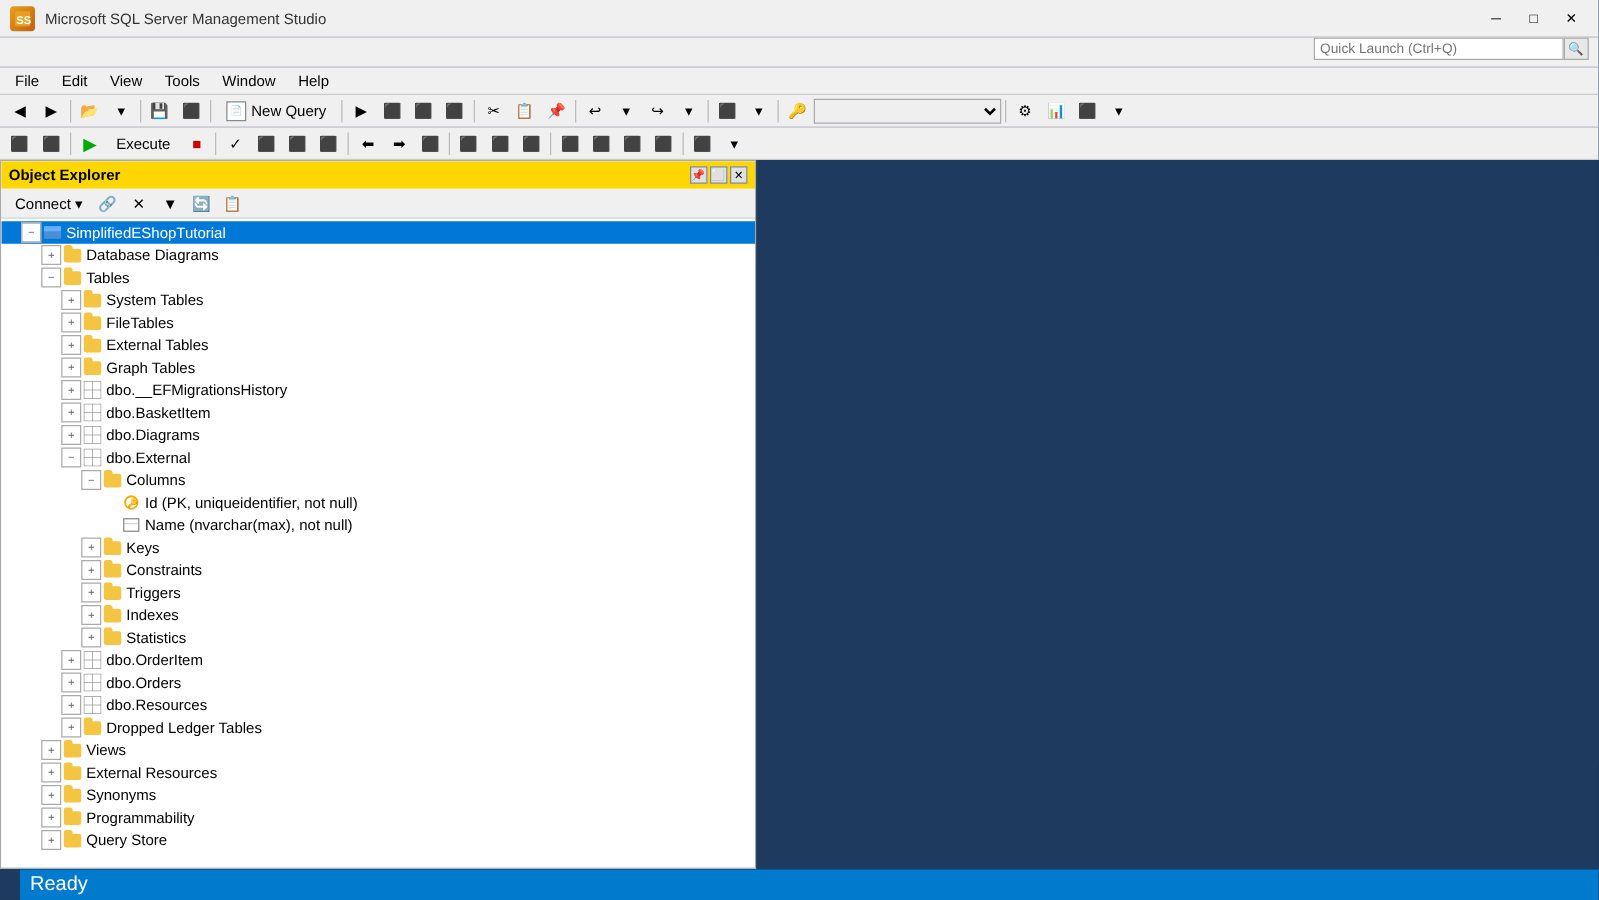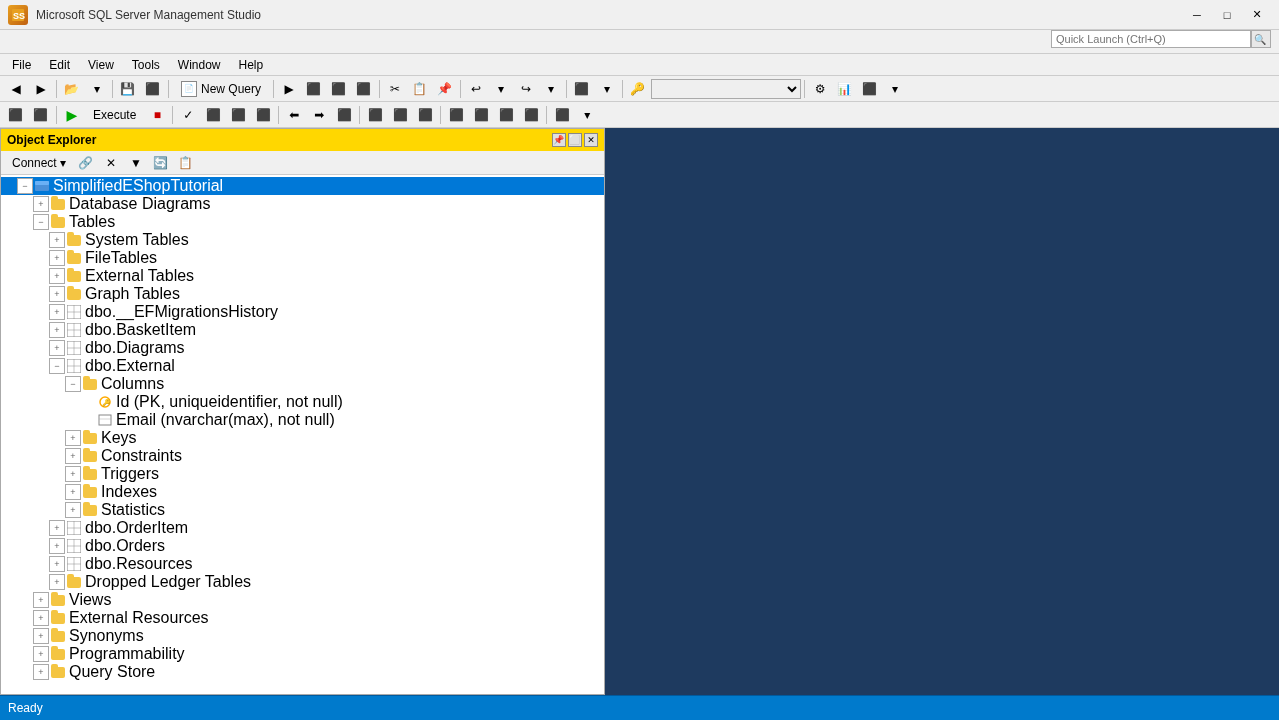--- a/index.html
+++ b/index.html
@@ -291,21 +291,21 @@
       width: 16px;
       height: 16px;
       margin-right: 3px;
       flex-shrink: 0;
       display: flex;
       align-items: center;
       justify-content: center;
       font-size: 10px;
     }
     .item-text {
-      font-size: 16px;
+      font-size: 12px;
     }
 
     
     .folder-icon {
       width: 14px;
       height: 11px;
       background: #f4c542;
       border-radius: 0 2px 2px 2px;
       position: relative;
     }
@@ -321,22 +321,23 @@
     }
 
     
     .status-bar {
       height: 25px;
       background: #007acc;
       display: flex;
       align-items: center;
       padding: 0 8px;
       color: white;
-      font-size: 12px;
+      font-size: 16px;
       border-top: 1px solid #005a9e;
+      margin-left: 16px;
     }
 
     
     .right-panel {
       flex: 1;
       background: #1e3a5f;
     }
 
     
     .oe-tree::-webkit-scrollbar { width: 8px; height: 8px; }
@@ -644,36 +645,36 @@
         <div class="expand-spacer"></div>
         <span class="item-icon">
           <svg width="14" height="14">
               <circle cx="7" cy="7" r="5" fill="none" stroke="#ffaa00" stroke-width="1.5"></circle>
               <text x="4" y="10" font-size="7" fill="#ffaa00">🔑</text>
             </svg>
         </span>
         <span class="item-text">Id (PK, uniqueidentifier, not null)</span>
       </div>
 
-
       <div class="tree-item">
         <span class="tree-indent"></span>
         <span class="tree-indent"></span>
         <span class="tree-indent"></span>
         <span class="tree-indent"></span>
         <span class="tree-indent"></span>
         <div class="expand-spacer"></div>
         <span class="item-icon">
           <svg width="14" height="14">
               <rect x="1" y="2" width="12" height="10" fill="white" stroke="#888" stroke-width="1"></rect>
               <line x1="1" y1="6" x2="13" y2="6" stroke="#aaa" stroke-width="0.5"></line>
             </svg>
         </span>
-        <span class="item-text">Email (nvarchar(max), not null)</span>
-      </div>
+        <span class="item-text">Name (nvarchar(max), not null)</span>
+      </div>
+
 
       <div class="tree-item">
         <span class="tree-indent"></span>
         <span class="tree-indent"></span>
         <span class="tree-indent"></span>
         <span class="tree-indent"></span>
         <div class="expand-btn">+</div>
         <span class="item-icon">
           <div class="folder-icon"></div>
         </span>

